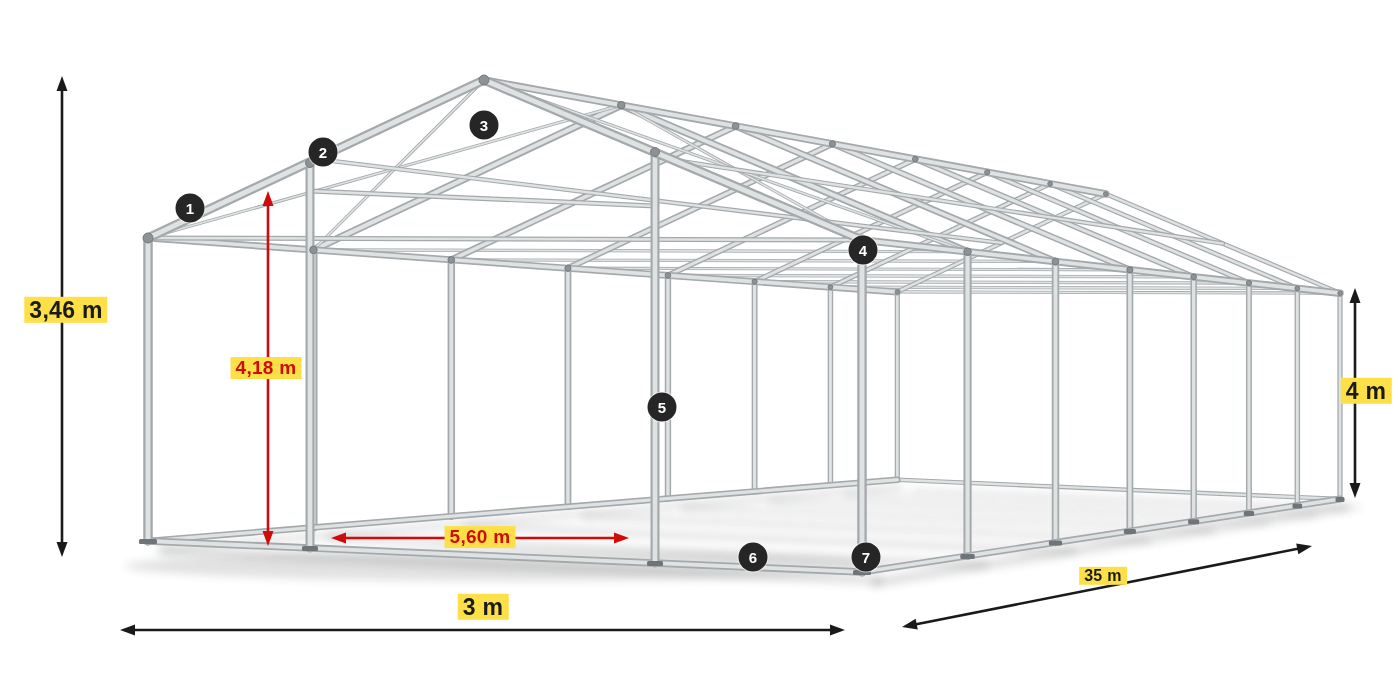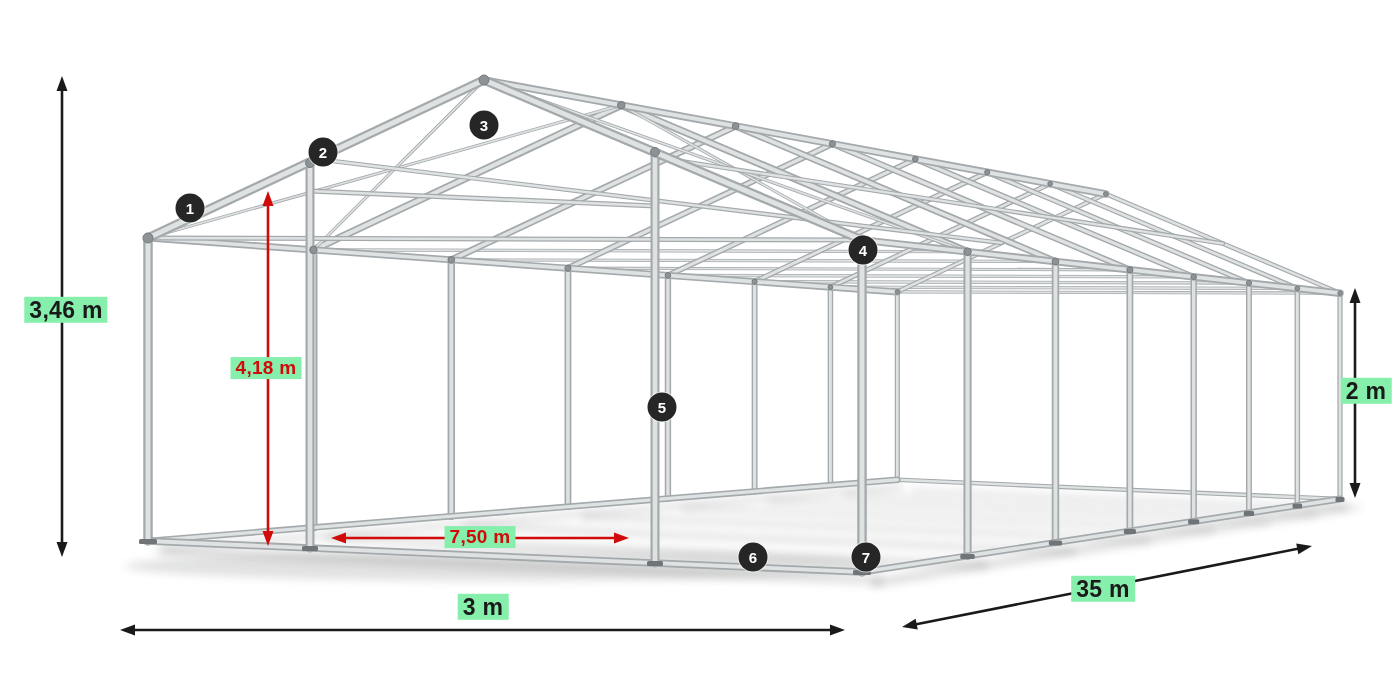--- a/index.html
+++ b/index.html
@@ -1,19 +1,19 @@
 <!DOCTYPE html>
 <html style="--c-black: #1a1a1a; --c-red: #d10a0a; --c-badge: #262626; --c-badge-text: #ffffff;"><head>
 <meta charset="utf-8">
 <style>
   html,body{margin:0;padding:0;background:#fff;}
   #stage{position:relative;width:1400px;height:700px;background:#fff;overflow:hidden;
          font-family:"Liberation Sans",sans-serif;}
   #scene{position:absolute;left:0;top:0;}
-  .dim-label{position:absolute;transform:translate(-50%,-50%);background:#86efac;
+  .dim-label{position:absolute;transform:translate(-50%,-50%);background:#fde047;
              padding:0 5px;font-weight:bold;color:var(--c-black,#1a1a1a);
              line-height:1.15;white-space:nowrap;letter-spacing:0.3px;text-align:right;}
   .dim-label.red{color:var(--c-red,#d10a0a);}
   .badge{position:absolute;width:29px;height:29px;border-radius:50%;
          background:var(--c-badge,#262626);color:var(--c-badge-text,#fff);
          display:flex;align-items:center;justify-content:center;
          font-weight:bold;font-size:15px;transform:translate(-50%,-50%);
          box-shadow:0 0 0 1px rgba(255,255,255,.6);}
 </style>
 </head>
@@ -210,24 +210,24 @@
         <polygon points="268,191 262.5,206 273.5,206" fill="#d10a0a"></polygon>
         <polygon points="268,546 262.5,531 273.5,531" fill="#d10a0a"></polygon>
         <line x1="343" y1="538" x2="617" y2="538" stroke="#d10a0a" stroke-width="2.6"></line>
         <polygon points="331,538 346,543.5 346,532.5" fill="#d10a0a"></polygon>
         <polygon points="629,538 614,543.5 614,532.5" fill="#d10a0a"></polygon>
       </g>
   </svg>
 
   <div class="dim-label" style="left:66px;top:310px;font-size:23px">3,46 m</div>
   <div class="dim-label red" style="left:266px;top:368px;font-size:19px">4,18 m</div>
-  <div class="dim-label red" style="left:480px;top:537px;font-size:19px">7,50 m</div>
+  <div class="dim-label red" style="left:480px;top:537px;font-size:19px">5,60 m</div>
   <div class="dim-label" style="left:483px;top:607px;font-size:23px">3 m</div>
-  <div class="dim-label" style="left:1103px;top:589px;font-size:23px">35 m</div>
-  <div class="dim-label" style="left:1366px;top:391px;font-size:23px">2 m</div>
+  <div class="dim-label" style="left:1103px;top:576px;font-size:16px">35 m</div>
+  <div class="dim-label" style="left:1366px;top:391px;font-size:23px">4 m</div>
 
   <div class="badge" style="left:190px;top:208px">1</div>
   <div class="badge" style="left:323px;top:152px">2</div>
   <div class="badge" style="left:484px;top:125px">3</div>
   <div class="badge" style="left:863px;top:250px">4</div>
   <div class="badge" style="left:662px;top:407px">5</div>
   <div class="badge" style="left:753px;top:557px">6</div>
   <div class="badge" style="left:866px;top:557px">7</div>
 </div>
 

